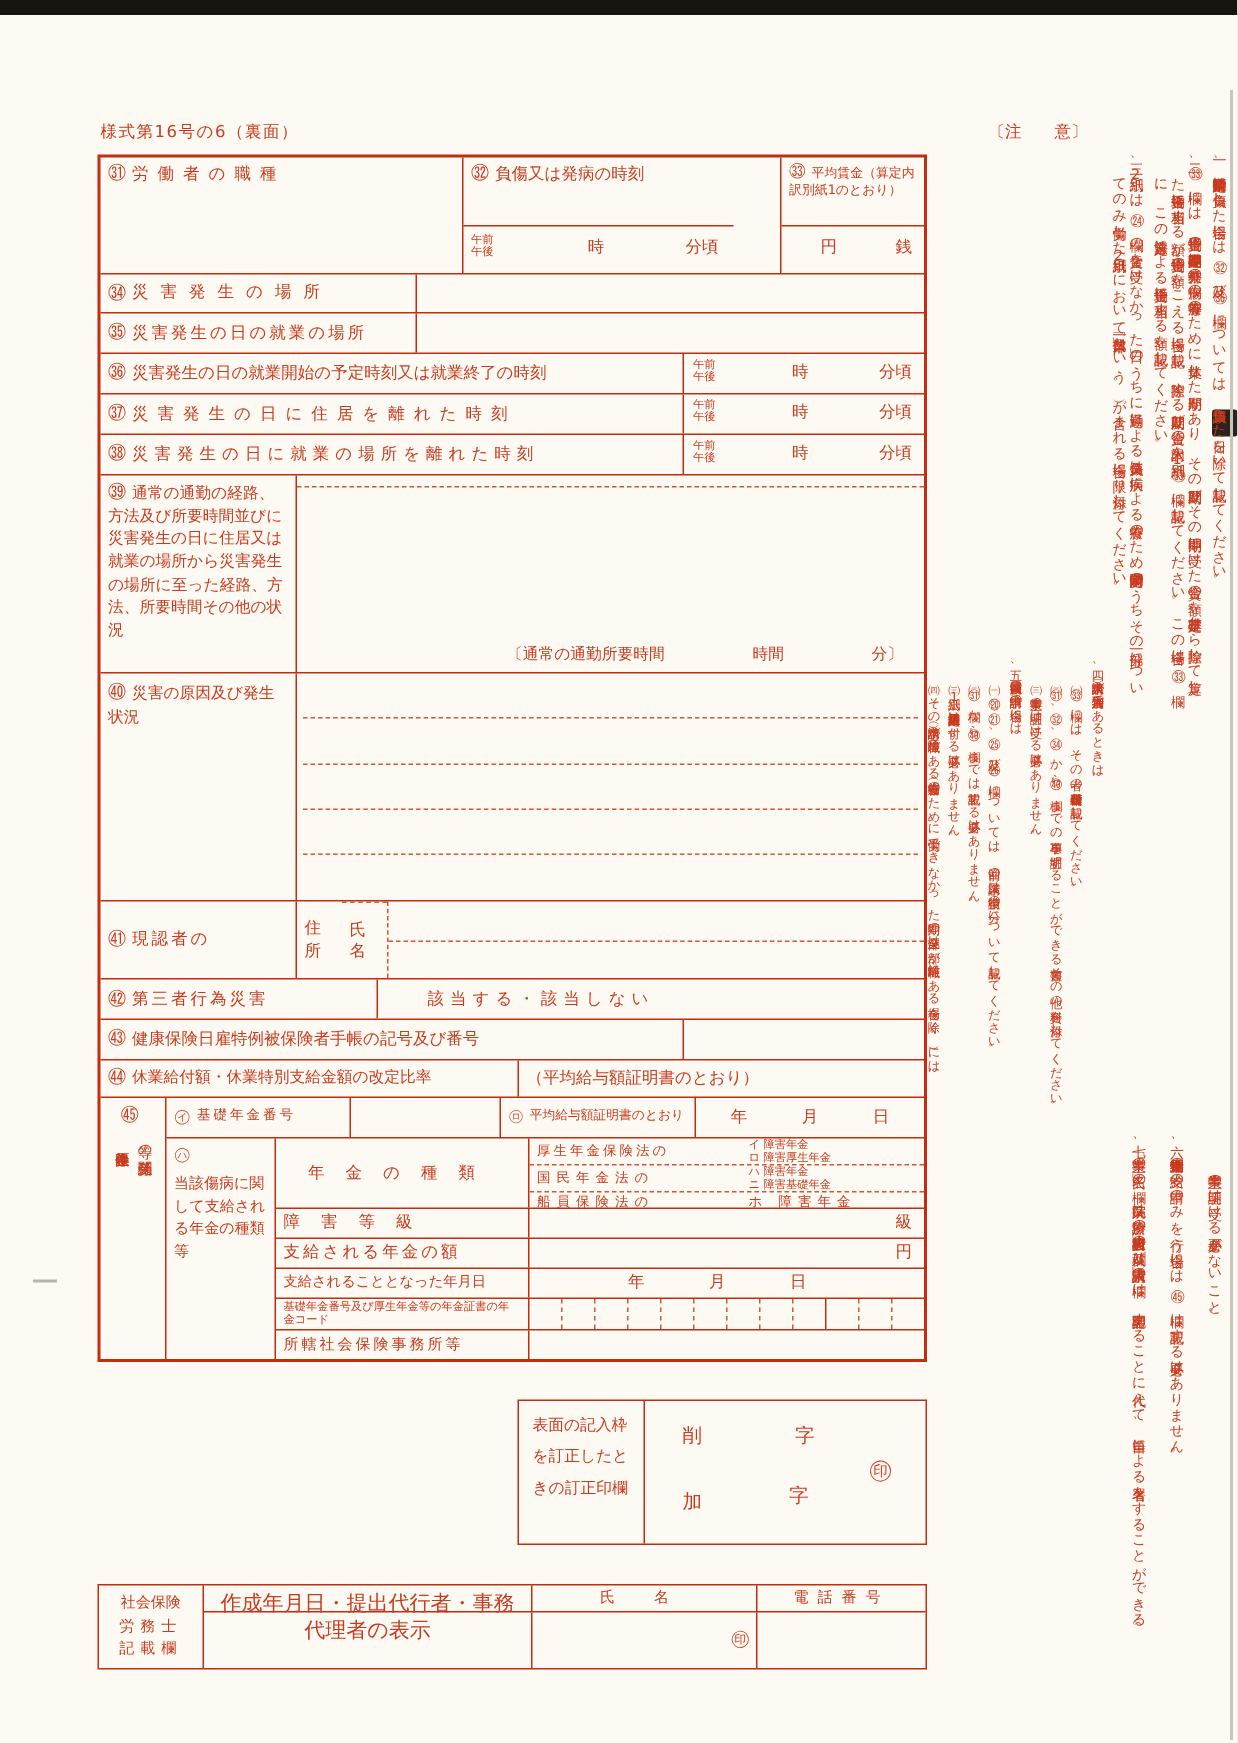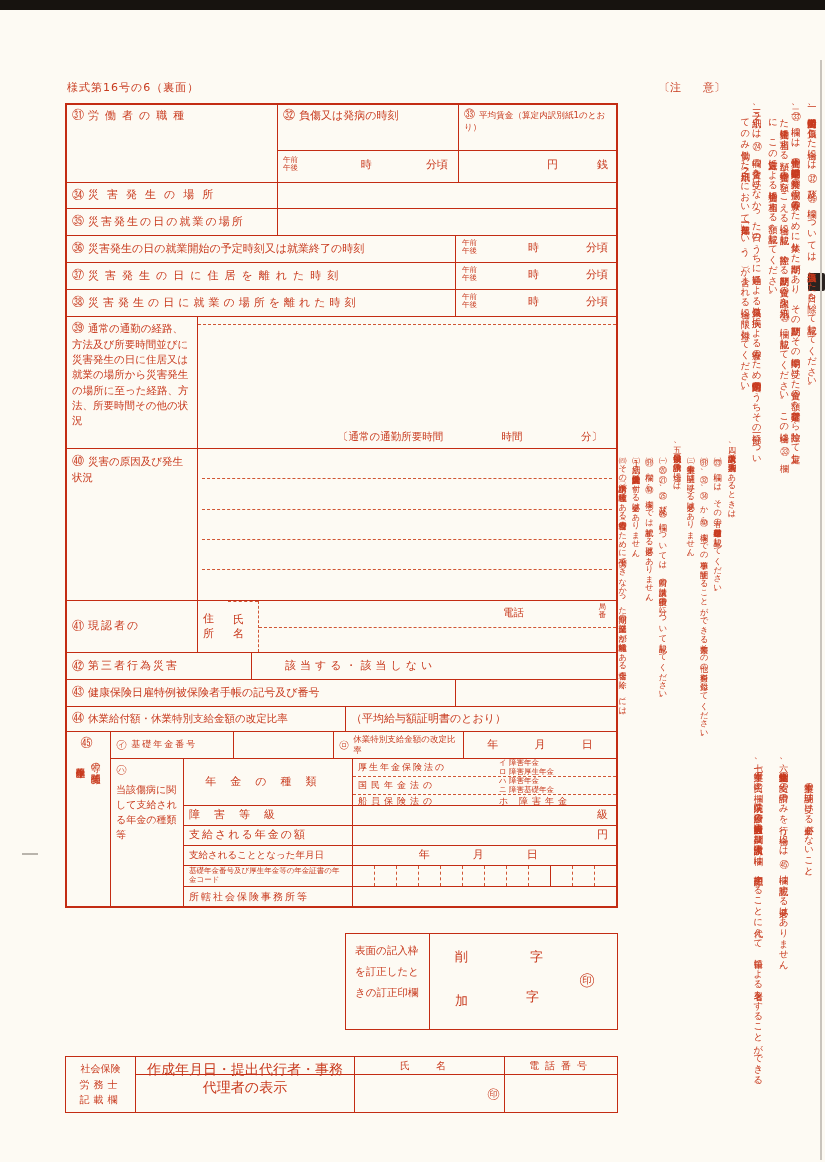--- a/index.html
+++ b/index.html
@@ -50,21 +50,21 @@
 
   <div class="abs" style="left:0;top:0;width:825px;height:10px;background:#17130f;"></div>
   <div class="abs" style="left:808px;top:273px;width:17px;height:18px;background:#2a2320;border-radius:2px;"></div>
   <div class="abs" style="left:820px;top:60px;width:2px;height:1100px;background:#c9c4bc;"></div>
   <div class="abs" style="left:22px;top:853px;width:16px;height:2px;background:#b9b4ac;"></div>
 
   <div class="abs title" style="left:67px;top:80px;">様式第16号の6（裏面）</div>
 
   <div class="tbl" style="left:65px;top:103px;width:553px;height:805px;display:flex;flex-direction:column;">
 
-    <div class="row first" style="height:77px;">
+    <div class="row first" style="height:77px;gap:31px;">
       <div class="c" style="width:210px;">
         <span><span class="no">㉛</span><span class="sp6">労働者の職種</span></span>
       </div>
       <div class="bl" style="width:181px;display:flex;flex-direction:column;">
         <div class="c" style="height:45px;"><span class="no">㉜</span><span>負傷又は発病の時刻</span></div>
         <div class="c bt grow">
           <span class="ampm abs" style="left:5px;top:5px;"><span>午前</span><br><span>午後</span></span>
           <span class="abs" style="left:46%;top:7px;">時</span>
           <span class="abs" style="right:10px;top:7px;">分頃</span>
         </div>
@@ -163,24 +163,20 @@
       <div class="bl" style="width:61px;display:flex;flex-direction:row;border-left-style:solid;">
         <div class="c vcenter grow">
             <span class="sp8">住所</span>
           </div>
         <div class="c vcenter grow dbt">
             <span class="sp8">氏名</span>
           </div>
       </div>
       <div class="grow" style="position:relative;border-left:1px dashed var(--dash);">
         <div class="abs dbt" style="left:0;right:0;top:50%;"></div>
-        <div class="abs" style="top:0;left:0;right:0;height:50%;">
-          <span class="abs" style="right:92px;top:5px;font-size:10.5px;">電話</span>
-          <span class="abs tiny" style="right:10px;top:2px;text-align:center;"><span>局</span><br><span>番</span></span>
-        </div>
         <div class="abs" style="bottom:0;left:0;right:0;height:50%;"></div>
       </div>
     </div>
 
     <div class="row" style="height:27px;">
       <div class="c vcenter" style="width:184px;">
           <span class="no">㊷</span>
           <span class="sp2">第三者行為災害</span>
         </div>
       <div class="c bl grow vcenter">
@@ -217,21 +213,21 @@
       <div class="bl grow" style="display:flex;flex-direction:column;">
 
         <div style="display:flex;height:26px;">
           <div class="c vcenter" style="width:122px;">
               <span class="no" style="font-size:11px;">㋑</span>
               <span class="sp2 small">基礎年金番号</span>
             </div>
           <div class="c bl" style="width:100px;"></div>
           <div class="c bl vcenter" style="width:130px;font-size:8.5px;">
               <span class="no" style="font-size:10px;">㋺</span>
-              <span>休業特別支給金額の改定比率</span>
+              <span>平均給与額証明書のとおり</span>
             </div>
           <div class="c bl grow" style="display:flex;align-items:center;justify-content:space-around;">
             <span>年</span>
             <span>月</span>
             <span>日</span>
           </div>
         </div>
 
         <div class="bt grow" style="display:flex;">
           <div class="c" style="width:72px;font-size:10px;line-height:1.5;">

